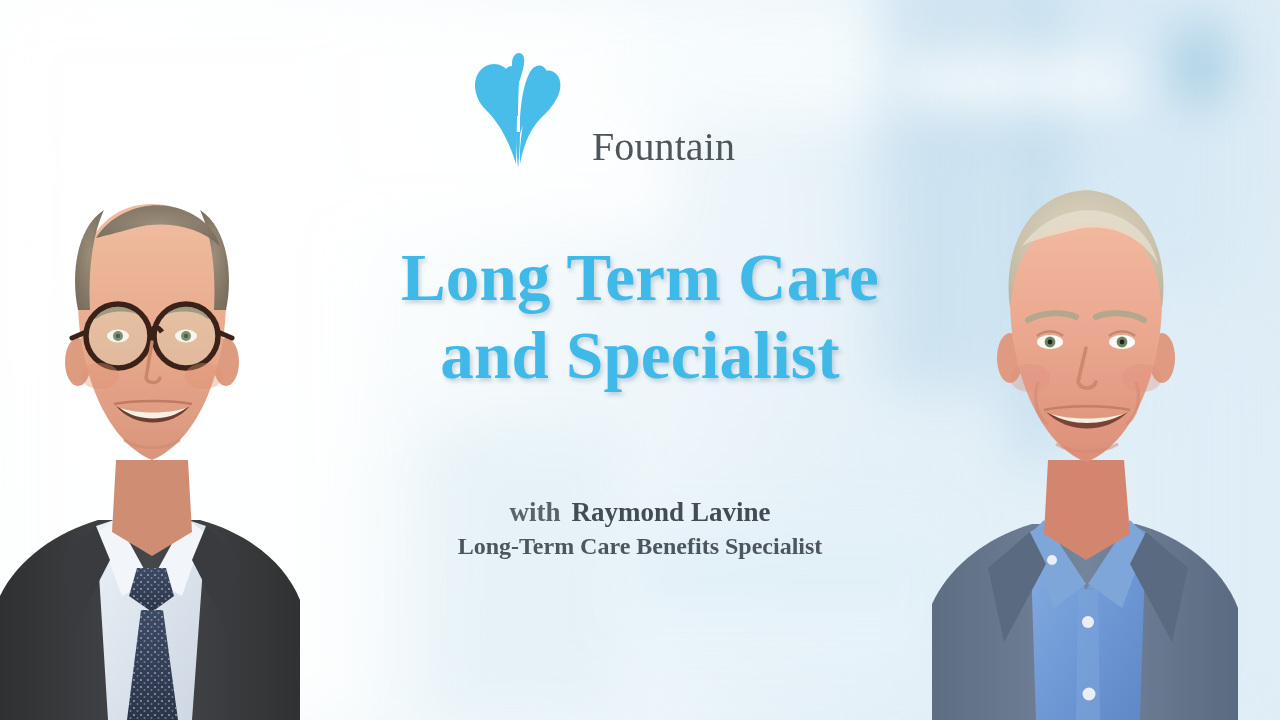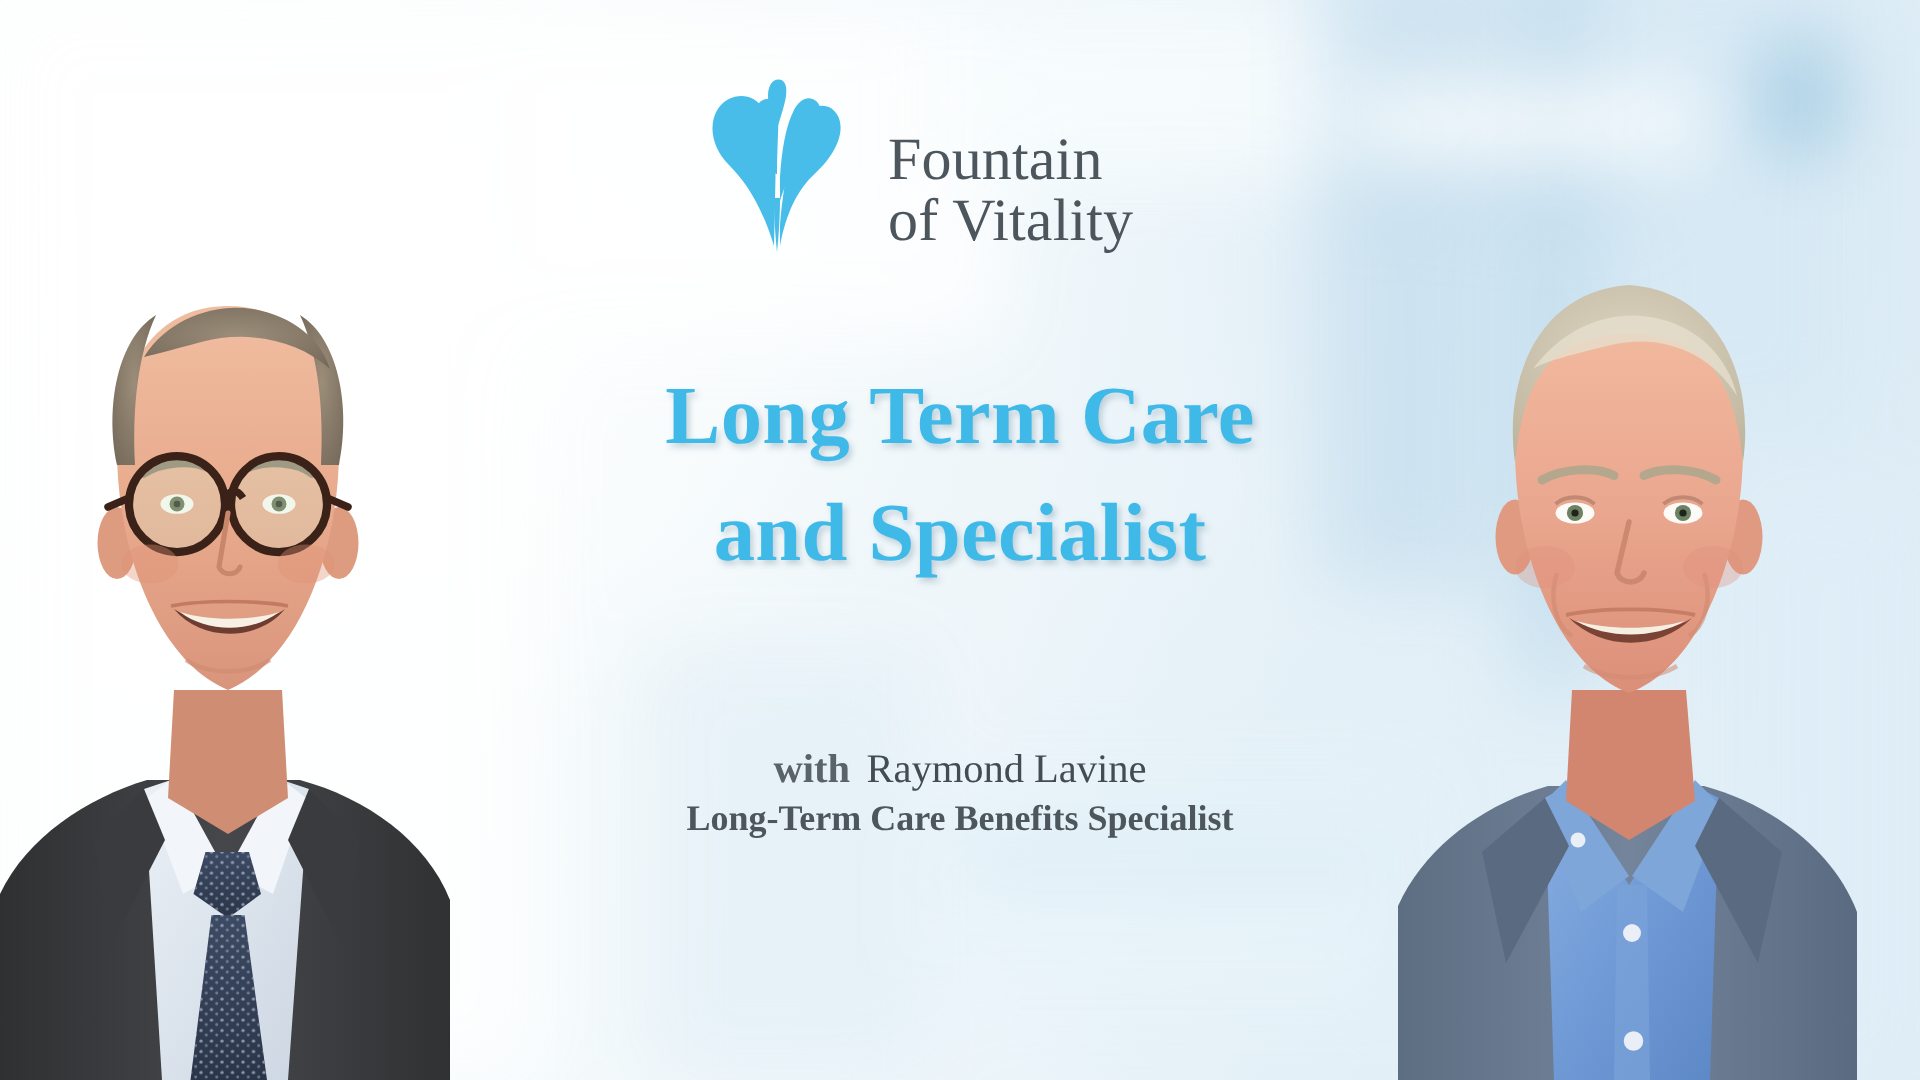--- a/index.html
+++ b/index.html
@@ -58,39 +58,39 @@
   
   .title-block {
     position:absolute; left:0; right:0; top:238px;
     text-align:center; z-index:6;
     pointer-events:none;
   }
   .title-line {
     font-family:"Liberation Serif", serif;
     font-weight:700;
     color:#3fb9e8;
-    font-size:55px;
+    font-size:67px;
     line-height:78px;
     letter-spacing:.2px;
     text-shadow:2px 3px 4px rgba(120,150,170,.42);
     white-space:nowrap;
   }
 
   
   .credit-block {
     position:absolute; left:0; right:0; top:496px;
     text-align:center; z-index:6;
   }
   .credit-line1 {
     font-family:"Liberation Serif", serif;
     font-size:27px; color:#4d565d;
     line-height:33px; white-space:nowrap;
   }
   .credit-line1 .with { font-weight:700; color:#5a636a; }
-  .credit-line1 .name { font-weight:400; color:#434c53; margin-left:11px;text-align:right; }
+  .credit-line1 .name { font-weight:700; color:#434c53; margin-left:11px;text-align:right; }
   .credit-line2 {
     font-family:"Liberation Serif", serif;
     font-weight:700; font-size:24px;
     color:#4d565d; line-height:30px;
     margin-top:2px; white-space:nowrap;
   }
 
   
   .portrait { position:absolute; bottom:0; z-index:8; }
   .portrait-left  { left:-8px;  width:360px; height:560px; }
@@ -131,21 +131,20 @@
 
         <path d="M48 72 C49 54 52 38 57 28 C62 17 72 17 75 26 C78 36 72 48 62 60 C56 67 51 78 48 88 Z"></path>
 
         <path d="M48 118 C52 96 60 80 71 70 C83 59 92 44 87 32 C82 21 68 22 62 35 C55 50 50 80 48 104 Z"></path>
 
         <path d="M44 86 C44 100 45 112 46 122 C47 112 48 100 48 86 Z"></path>
       </g>
     </svg>
     <div class="logo-words">
       <span>Fountain</span>
-      <span>of Vitality</span>
     </div>
   </div>
 
   <div class="title-block">
     <div class="title-line">Long Term Care</div>
     <div class="title-line">and Specialist</div>
   </div>
 
   <div class="credit-block">
     <div class="credit-line1">

